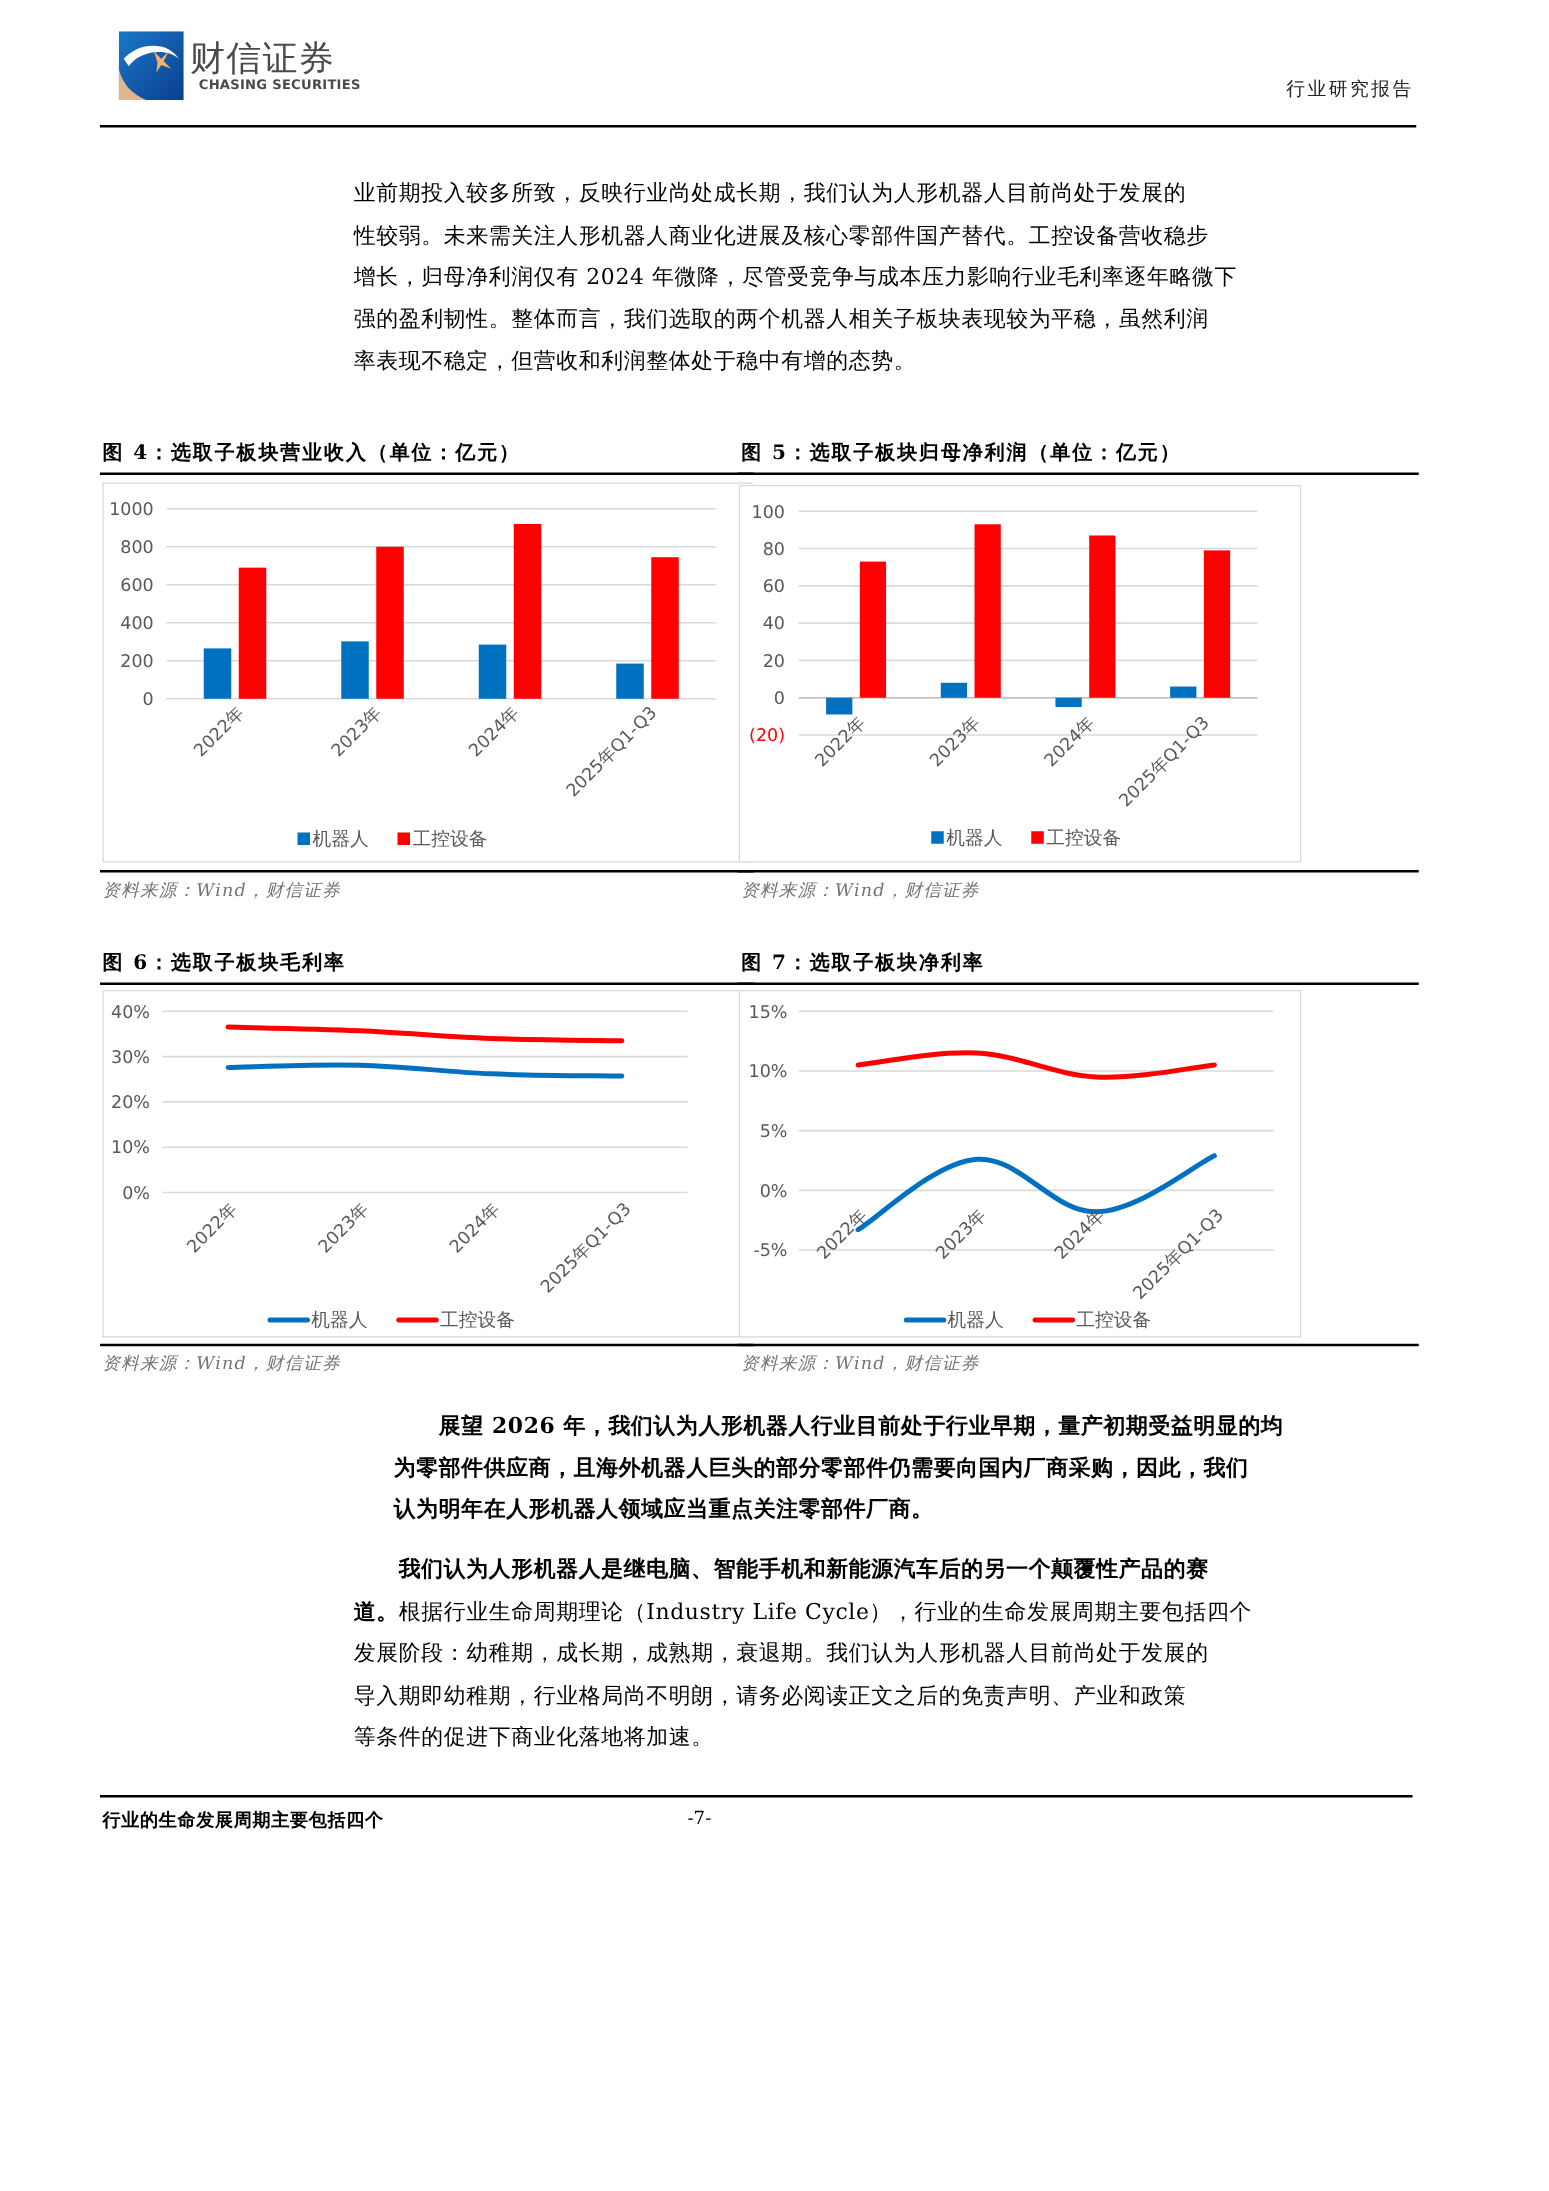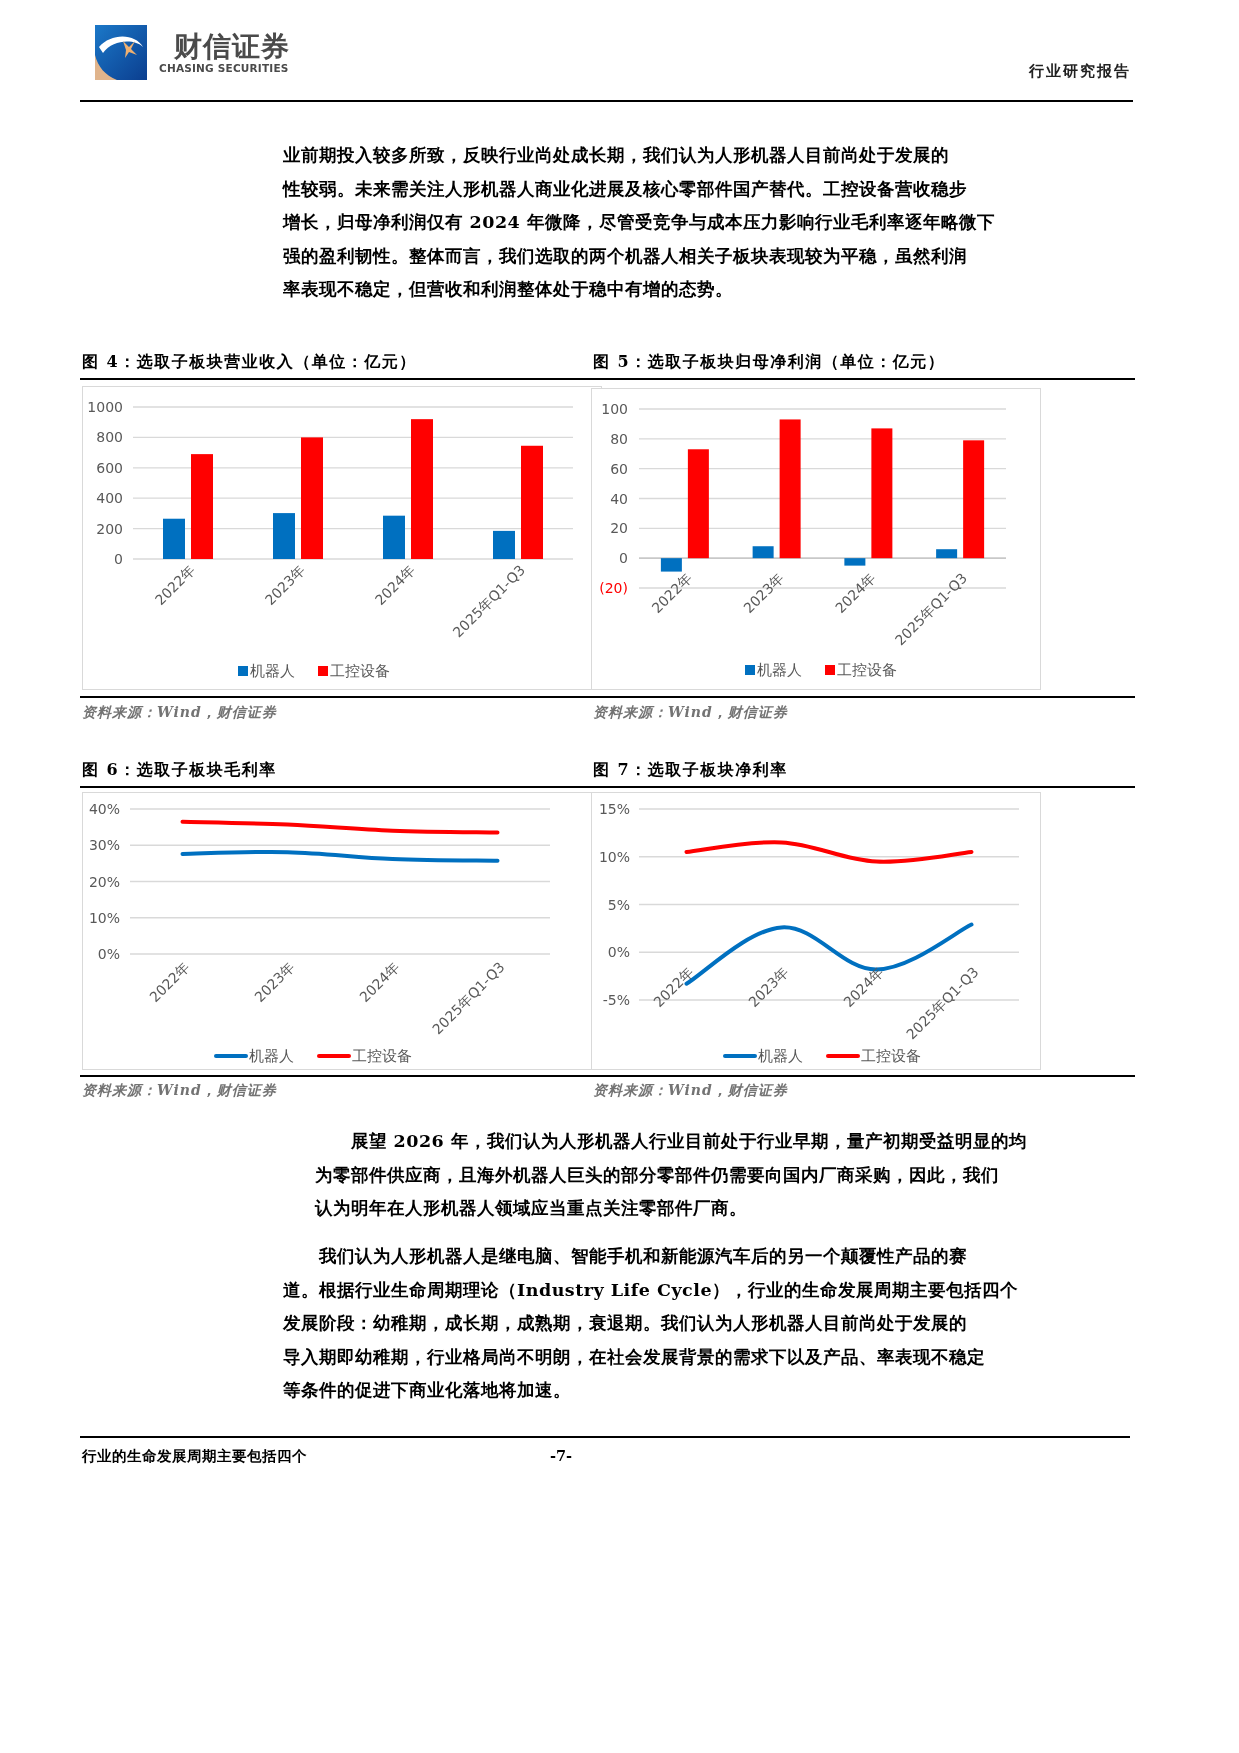--- a/index.html
+++ b/index.html
@@ -1,20 +1,20 @@
 <!DOCTYPE html>
 <html><head>
 <meta charset="utf-8">
 <style>
   html, body { margin:0; padding:0; background:#ffffff; }
   body { width:1239px; height:1753px; position:relative; overflow:hidden;
          font-family:"DejaVu Serif","Liberation Serif",serif; color:#000; }
-  .abs { position:absolute;font-weight:bold; }
+  .abs { position:absolute; }
   .logo-box { left:95px; top:25px; width:52px; height:55px; }
-  .logo-cn { left:174px; top:28px; font-family:"DejaVu Sans","Liberation Sans",sans-serif; font-size:28px; font-weight:bold; color:#4a4a4a; letter-spacing:1px; }
+  .logo-cn { left:152px; top:28px; font-family:"DejaVu Sans","Liberation Sans",sans-serif; font-size:28px; font-weight:normal; color:#4a4a4a; letter-spacing:1px; }
   .logo-en { left:159px; top:62px; font-family:"DejaVu Sans","Liberation Sans",sans-serif; font-size:10.5px; font-weight:bold; color:#4a4a4a; letter-spacing:0.2px; }
   .hdr-right { right:108px; top:62px; font-size:15px; color:#222; letter-spacing:2px; }
   .rule { position:absolute; background:#000; }
   .para { left:283px; width:847px; font-size:17.5px; line-height:33.5px; text-align:justify; letter-spacing:0.5px; }
   .para .line { display:block; white-space:nowrap; }
   .para.bold { font-weight:bold;margin-left:32px; }
   .fig-title { font-size:16px; font-weight:bold; letter-spacing:1.5px; font-family:"DejaVu Serif","Liberation Serif",serif; }
   .source { font-size:14px; font-style:italic; color:#737373; letter-spacing:1px; }
   .chart-box { position:absolute; border:1px solid #d9d9d9; background:#fff; }
   .chart-box svg { position:absolute; left:0; top:0; }
@@ -206,19 +206,19 @@
 <div class="abs para bold" style="top:1125px;">
   <span class="line" style="text-indent:36px;">展望 2026 年，我们认为人形机器人行业目前处于行业早期，量产初期受益明显的均</span>
   <span class="line">为零部件供应商，且海外机器人巨头的部分零部件仍需要向国内厂商采购，因此，我们</span>
   <span class="line">认为明年在人形机器人领域应当重点关注零部件厂商。</span>
 </div>
 
 <div class="abs para" style="top:1240px;">
   <span class="line" style="text-indent:36px;"><b>我们认为人形机器人是继电脑、智能手机和新能源汽车后的另一个颠覆性产品的赛</b></span>
   <span class="line"><b>道。</b><span>根据行业生命周期理论（Industry Life Cycle），行业的生命发展周期主要包括四个</span></span>
   <span class="line">发展阶段：幼稚期，成长期，成熟期，衰退期。我们认为人形机器人目前尚处于发展的</span>
-  <span class="line">导入期即幼稚期，行业格局尚不明朗，在社会发展背景的需求下以及产品、率表现不稳定</span>
+  <span class="line">导入期即幼稚期，行业格局尚不明朗，请务必阅读正文之后的免责声明、产业和政策</span>
   <span class="line">等条件的促进下商业化落地将加速。</span>
 </div>
 
 <div class="rule" style="left:80px; top:1436px; width:1050px; height:2px;"></div>
 <div class="abs footer-left">行业的生命发展周期主要包括四个</div>
 <div class="abs footer-page">-7-</div>
 
 </body></html>

